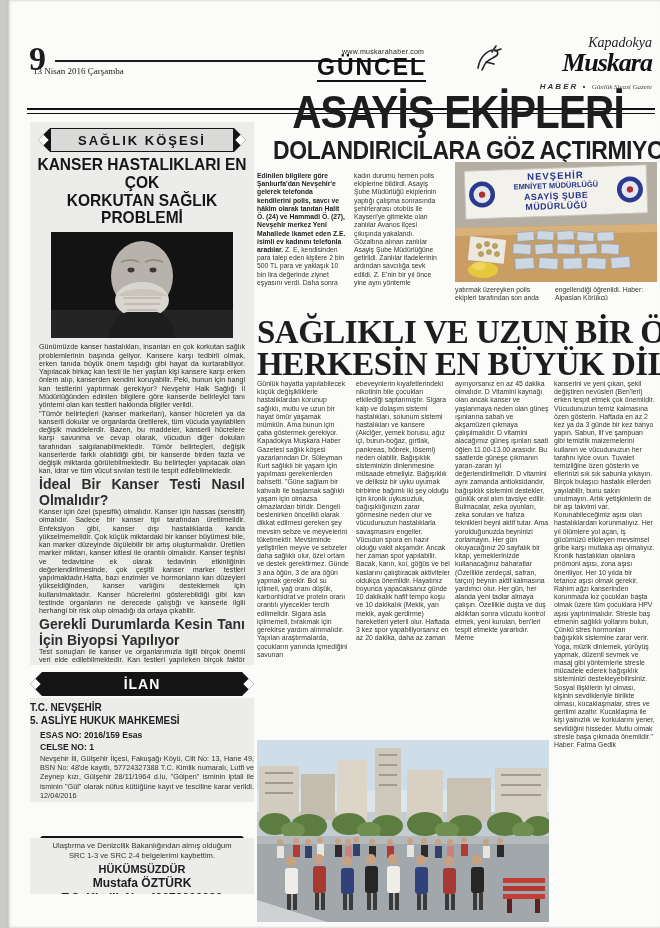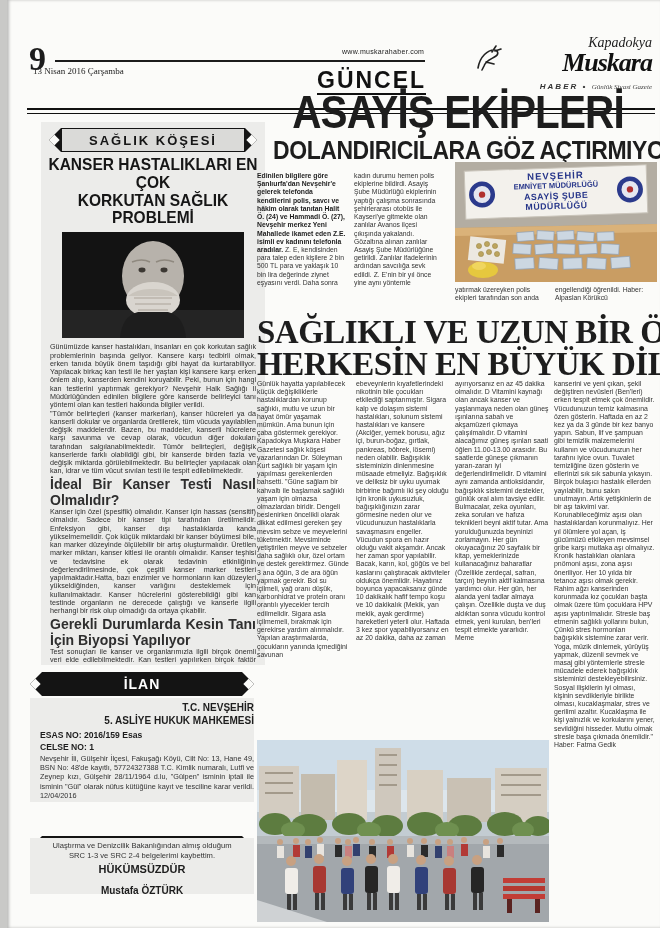--- a/index.html
+++ b/index.html
@@ -31,26 +31,26 @@
   .ribbon.gray .inner{position:absolute;left:13px;right:13px;top:1px;bottom:1px;background:#dadad8;
           display:flex;align-items:center;justify-content:center;}
   .ribbon.gray .inner span{color:#161616;font-weight:bold;font-size:13px;letter-spacing:2px;}
 
   
   .panel{background:#ececea;}
   .hc-title{font-weight:bold;font-size:16.5px;line-height:1.08;text-align:center;color:#161616;
             transform:scaleX(.94);transform-origin:center;}
   .hc-body{font-size:7.2px;line-height:1.15;color:#2e2e2e;text-align:justify;}
   .hc-body .sub{font-weight:bold;font-size:14px;}
-  .notice-court{font-weight:bold;font-size:10px;text-align:right;color:#1d1d1d;line-height:1.25;}
+  .notice-court{font-weight:bold;font-size:10px;text-align:left;color:#1d1d1d;line-height:1.25;}
   .notice-meta{font-weight:bold;font-size:8.6px;color:#1d1d1d;line-height:1.35;}
   .notice-body{font-size:7.3px;line-height:1.25;color:#333;text-align:justify;}
   .zayii-body{font-size:7.6px;color:#333;text-align:center;line-height:1.3;}
   .zayii-b1{font-weight:bold;font-size:11px;color:#1d1d1d;text-align:center;margin-top:2px;}
-  .zayii-b2{font-weight:bold;font-size:10px;color:#1d1d1d;text-align:center;margin-top:10px;}
+  .zayii-b2{font-weight:bold;font-size:12px;color:#1d1d1d;text-align:center;margin-top:1px;}
 
   
   .asayis-h1{font-weight:bold;font-size:47px;line-height:.95;color:#1d1d1d;text-align:center;
              letter-spacing:-1px;transform:scaleX(.86);transform-origin:center;white-space:nowrap;}
   .asayis-h2{font-weight:bold;font-size:25px;line-height:1;color:#1d1d1d;text-align:center;
              letter-spacing:-.5px;transform:scaleX(.92);transform-origin:center;white-space:nowrap;}
   .news-col{font-size:6.8px;line-height:1.21;color:#333;text-align:left;overflow:hidden;}
   .news-col .lead{font-weight:bold;color:#1d1d1d;}
   .caption{font-size:6.8px;line-height:1.25;color:#333;}
   .saglik-h{font-family:"Liberation Serif",serif;font-weight:bold;font-size:33px;line-height:.98;
@@ -69,42 +69,42 @@
 
 <div class="sheet">
 
   <div class="abs" style="left:22px;top:42px;">
     <span class="pagenum">9</span>
   </div>
   <div class="abs hdr-line" style="left:48px;top:60px;width:370px;"></div>
   <div class="abs hdr-date" style="left:26px;top:66px;">13 Nisan 2016 Çarşamba</div>
 
   <div class="abs hdr-url" style="left:335px;top:48px;">www.muskarahaber.com</div>
-  <div class="abs" style="left:310px;top:69px;">
+  <div class="abs" style="left:310px;top:56px;">
     <div class="hdr-section">GÜNCEL</div>
     <div class="hdr-section-rule"></div>
   </div>
 
   <div class="abs" style="left:495px;top:36px;width:150px;">
     <svg width="34" height="34" viewBox="0 0 34 34" style="position:absolute;left:-30px;top:6px;">
       <path d="M6 26 C8 14 16 8 22 8 C26 8 27 12 24 14 C20 17 14 18 12 24 L10 28 M14 20 L22 22 M20 10 L24 4 M23 9 L29 7" stroke="#222" stroke-width="1.6" fill="none" stroke-linecap="round"></path>
     </svg>
     <div class="logo-wrap">
       <div class="logo-top">Kapadokya</div>
       <div class="logo-main">Muskara</div>
       <div>
         <span class="logo-sub">HABER •</span>
         <span class="logo-tag">Günlük Siyasi Gazete</span>
       </div>
     </div>
   </div>
 
   <div class="abs dbl-rule" style="left:20px;top:108px;width:628px;"></div>
 
-  <div class="abs panel" style="left:34px;top:122px;width:224px;height:543px;overflow:hidden;">
+  <div class="abs panel" style="left:23px;top:122px;width:224px;height:543px;overflow:hidden;">
     <div class="ribbon gray" style="margin:6px 8px 4px 8px;">
       <span class="diamond dl"></span>
       <span class="diamond dr"></span>
       <div class="inner">
           <span>SAĞLIK KÖŞESİ</span>
         </div>
     </div>
     <div class="hc-title">
       <div>KANSER HASTALIKLARI EN ÇOK</div>
       <div>KORKUTAN SAĞLIK PROBLEMİ</div>

